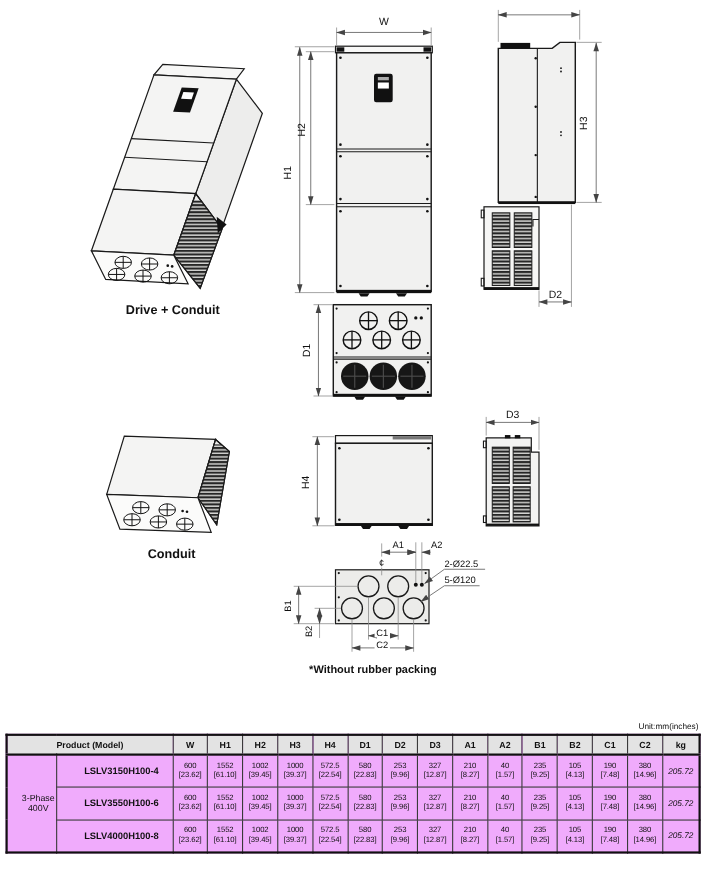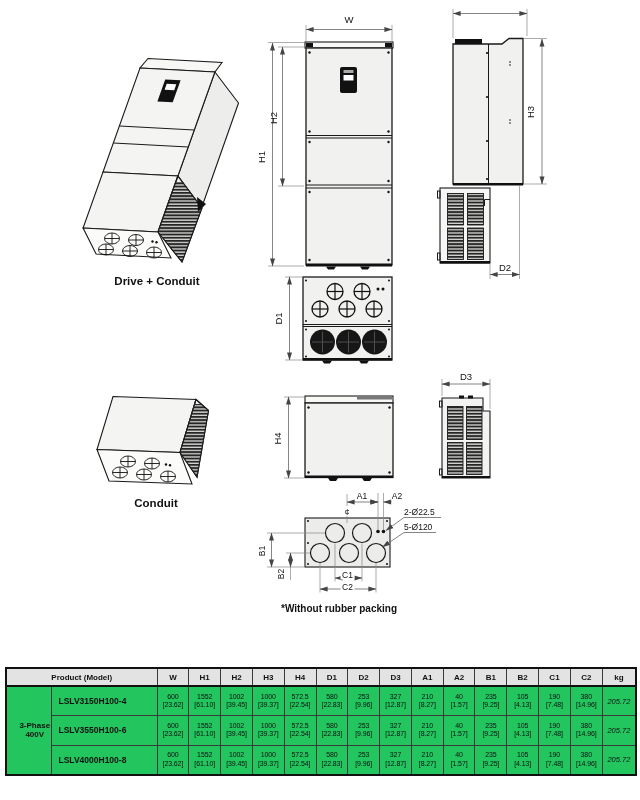--- a/index.html
+++ b/index.html
@@ -17,29 +17,29 @@
   .ext{stroke:#888;stroke-width:0.7;fill:none;}
   .blk{fill:#111;stroke:none;}
   .scr{fill:#111;}
   .ko{fill:none;stroke:#111;stroke-width:1.3;}
   .kol{stroke:#111;stroke-width:1.2;}
   .vent{fill:url(#slats);stroke:#1a1a1a;stroke-width:0.9;}
   
   #unit-note{position:absolute;left:400px;top:656px;width:235px;text-align:right;
              font-size:7.5px;color:#111;}
   #dim-table{position:absolute;left:5px;top:667px;width:630px;border-collapse:collapse;
-             table-layout:fixed;background:#22c55e;}
+             table-layout:fixed;background:#f0abfc;}
   #dim-table th,#dim-table td{border:1px solid #3a3a3a;padding:0;text-align:center;
              color:#111;overflow:hidden;}
   #dim-table{border:2px solid #111;}
   #dim-table thead th{background:#e3e3e3;font-size:8px;font-weight:700;height:16px;
              border-bottom:2px solid #111;}
   #dim-table tbody tr{height:29.5px;}
-  #dim-table td.group{font-size:8px;font-weight:700;line-height:9px;padding-left:12px;}
-  #dim-table td.model{font-size:8.5px;font-weight:700;text-align:left;padding-left:7px;}
+  #dim-table td.group{font-size:8px;font-weight:400;line-height:9px;padding-left:12px;}
+  #dim-table td.model{font-size:8.5px;font-weight:700;text-align:left;padding-left:25px;}
   #dim-table td.val{font-size:7px;line-height:8.5px;letter-spacing:-0.1px;}
   #dim-table td.kg{font-size:7.5px;font-style:italic;}
 </style>
 </head>
 <body>
 
 <div id="page">
 
 <svg width="640" height="652" viewBox="0 0 640 652">
   <defs>
@@ -355,20 +355,21 @@
     <line x1="320" y1="563" x2="320" y2="592.5" class="ext"></line>
     <line x1="376" y1="563" x2="376" y2="592.5" class="ext"></line>
     <line x1="320" y1="589" x2="376" y2="589" class="dim" marker-start="url(#ms)" marker-end="url(#me)"></line>
     <rect x="340.5" y="581.5" width="14" height="9.5" fill="#fff"></rect>
     <text class="lbl2" x="347.5" y="589.5" text-anchor="middle">C2</text>
 
     <text class="note" x="281" y="612">*Without rubber packing</text>
   </g>
 </svg>
 
+<div id="unit-note">Unit:mm(inches)</div>
 
 <table id="dim-table">
   <colgroup>
         <col style="width: 45px;">
         <col style="width: 106px;">
         <col style="width: 31.8px;">
         <col style="width: 31.8px;">
         <col style="width: 31.8px;">
         <col style="width: 31.8px;">
         <col style="width: 31.8px;">

